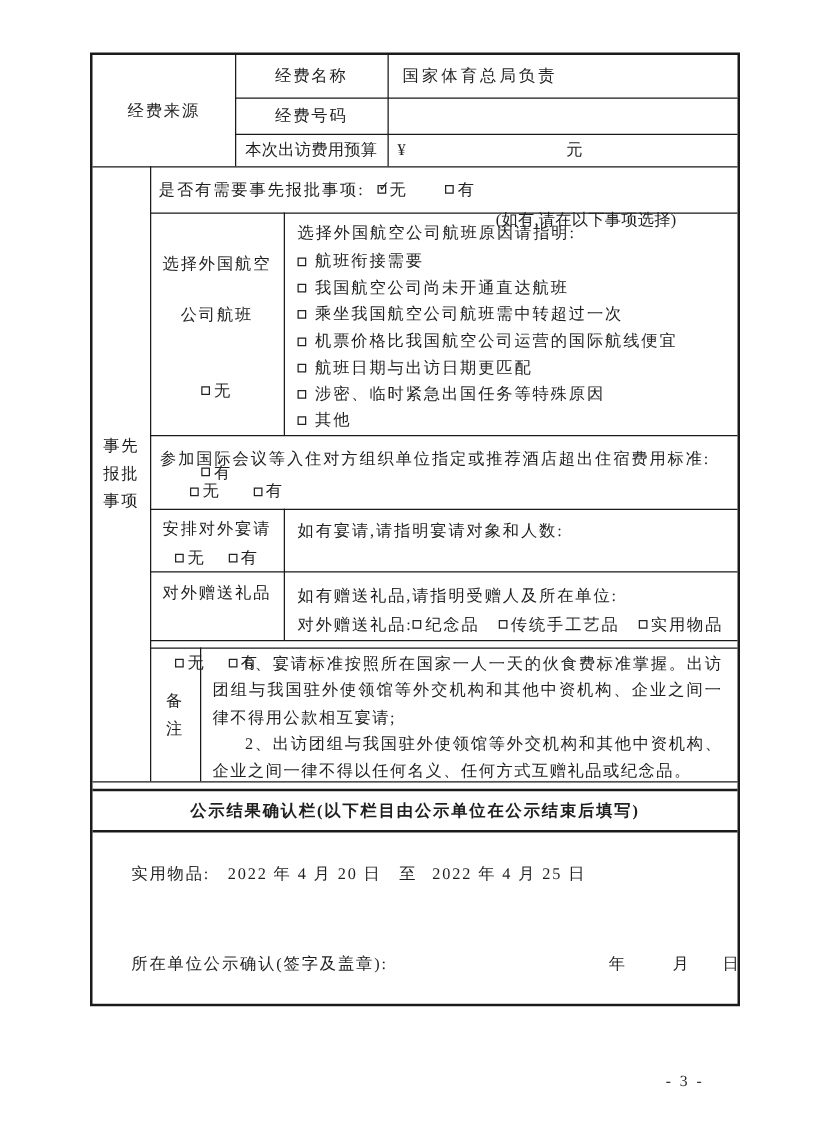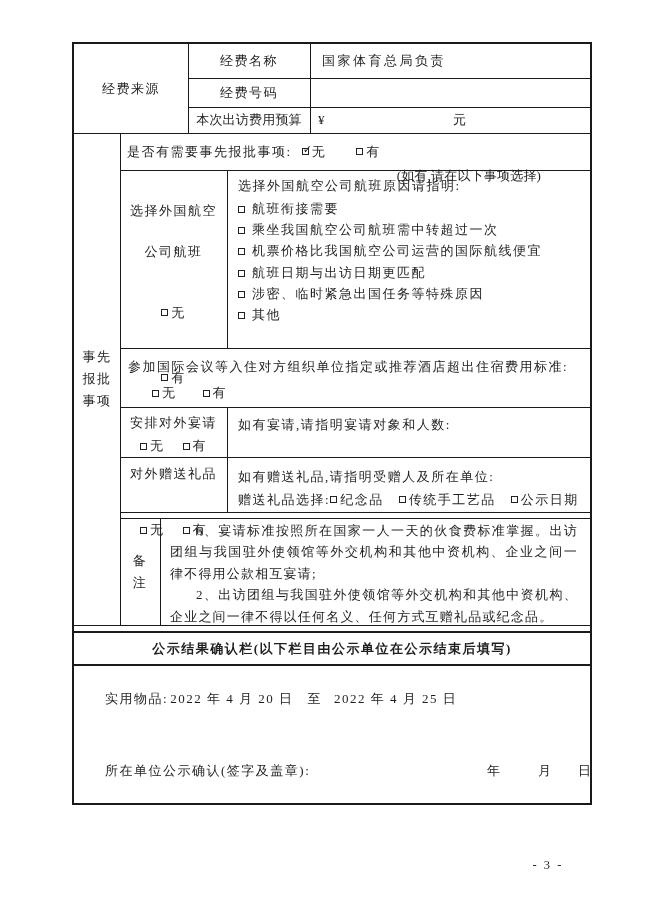--- a/index.html
+++ b/index.html
@@ -101,20 +101,24 @@
       </span>
     </div>
     <div class="cell col" style="left:153px; top:126px; width:430px; height:178px; padding:7px 0 0 11px;font-family:Liberation Serif, serif;">
       <div style="height:21px;">选择外国航空公司航班原因请指明:</div>
       <div class="reason-line">
         <span class="cb wide"></span>
         <span>航班衔接需要</span>
       </div>
       <div class="reason-line">
         <span class="cb wide"></span>
+        <span>我国航空公司尚未开通直达航班</span>
+      </div>
+      <div class="reason-line">
+        <span class="cb wide"></span>
         <span>乘坐我国航空公司航班需中转超过一次</span>
       </div>
       <div class="reason-line">
         <span class="cb wide"></span>
         <span>机票价格比我国航空公司运营的国际航线便宜</span>
       </div>
       <div class="reason-line">
         <span class="cb wide"></span>
         <span>航班日期与出访日期更匹配</span>
       </div>
@@ -166,50 +170,50 @@
         </span>
         <span class="pair" style="margin-left:18px;">
           <span class="cb"></span>
           <span>有</span>
         </span>
       </div>
     </div>
     <div class="cell col" style="left:153px; top:413px; width:363px; height:55px; padding:8px 0 0 11px; line-height:23px;">
       <div class="nowrap">如有赠送礼品,请指明受赠人及所在单位:</div>
       <div style="display:flex; align-items:center;" class="nowrap">
-        <span>赠送礼品选择:</span>
+        <span>对外赠送礼品:</span>
         <span class="pair">
           <span class="cb"></span>
           <span>纪念品</span>
         </span>
         <span class="pair" style="margin-left:15px;">
           <span class="cb"></span>
           <span>传统手工艺品</span>
         </span>
         <span class="pair" style="margin-left:15px;">
           <span class="cb"></span>
-          <span>公示日期</span>
+          <span>实用物品</span>
         </span>
       </div>
     </div>
 
     <div class="cell col center" style="left:46px; top:474px; width:40px; height:107px; line-height:22px;">
       <span>备</span>
       <span>注</span>
     </div>
     <div class="cell col remarks-text" style="left:86px; top:474px; width:430px; height:107px; padding:2px 12px 0 10px;">
       <p>6、宴请标准按照所在国家一人一天的伙食费标准掌握。出访团组与我国驻外使领馆等外交机构和其他中资机构、企业之间一律不得用公款相互宴请;</p>
       <p>2、出访团组与我国驻外使领馆等外交机构和其他中资机构、企业之间一律不得以任何名义、任何方式互赠礼品或纪念品。</p>
     </div>
 
     <div class="cell center bold" style="left:0; top:589px; width:516px; height:31px;">公示结果确认栏(以下栏目由公示单位在公示结束后填写)</div>
 
     <div class="cell vcenter nowrap" style="left:31px; top:640px; width:480px; height:30px;">
       <span>实用物品:</span>
-      <span style="margin-left:2px;">2022 年 4 月 20 日</span>
+      <span style="margin-left:14px;">2022 年 4 月 20 日</span>
       <span style="margin-left:14px;">至</span>
       <span style="margin-left:12px;">2022 年 4 月 25 日</span>
     </div>
 
     <div class="cell vcenter" style="left:31px; top:712px; width:480px; height:30px; position:absolute;">
       <span class="nowrap">所在单位公示确认(签字及盖章):</span>
       <span style="position:absolute; left:382px;">年</span>
       <span style="position:absolute; left:433px;">月</span>
       <span style="position:absolute; left:473px;">日</span>
     </div>

